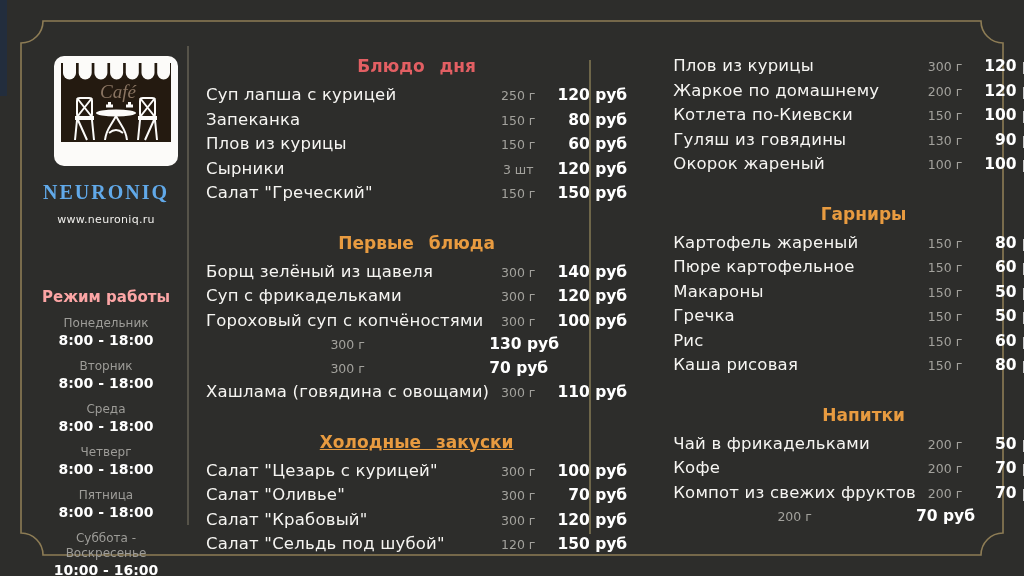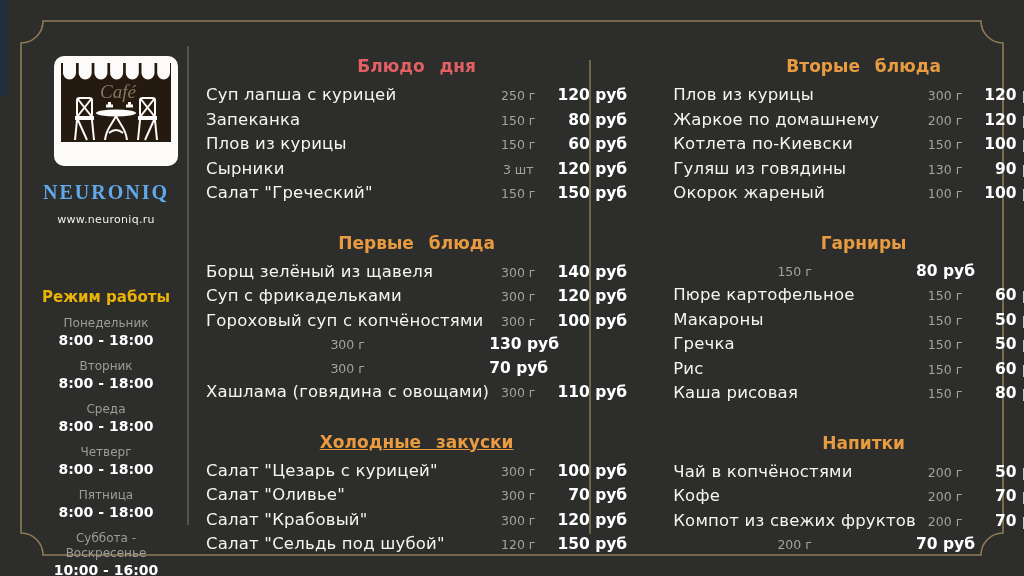--- a/index.html
+++ b/index.html
@@ -12,21 +12,21 @@
   .frame-svg{position:absolute;left:0;top:0;width:1024px;height:576px;pointer-events:none;}
   .edge-artifact{position:absolute;left:0;top:0;width:7px;height:96px;background:#222d3d;}
 
   
   .sidebar{position:absolute;left:40px;top:56px;width:132px;text-align:center;}
   .logo-card{width:104px;height:110px;margin:0 auto;}
   .brand{margin-top:15px;font-family:"Liberation Serif","DejaVu Serif",serif;
          font-weight:bold;font-size:20px;letter-spacing:2px;color:#61a9e9;}
   .brand-url{margin-top:9px;font-size:11px;color:#f0efec;letter-spacing:.3px;}
   .hours{margin-top:62px;}
-  .hours-title{font-size:15px;font-weight:bold;color:#eab308;margin-bottom:8px;}
+  .hours-title{font-size:15px;font-weight:bold;color:#fca5a5;margin-bottom:8px;}
   .hour-day{font-size:12px;color:#9d9c98;margin-top:10px;line-height:15px;}
   .hour-time{font-size:14px;font-weight:bold;color:#ffffff;line-height:18px;}
 
   
   .divider{position:absolute;width:2px;}
   .sidebar-divider{left:187px;top:46px;height:479px;background:#565349;}
   .middle-divider{left:589px;top:60px;height:474px;background:#6e6649;}
 
   
   .menu{position:absolute;left:206px;top:54px;width:772px;
@@ -210,21 +210,20 @@
   <div class="menu-row">
     <span class="dish">Салат "Сельдь под шубой"</span>
     <span class="qty">120 г</span>
     <span class="price">150 руб</span>
   </div>
 </div>
   </section>
 </div>
   <div class="col" id="col-right">
   <section class="menu-section">
-    <h2 class="section-title" style="color: rgb(232, 155, 64);">Вторые блюда</h2>
     <div class="rows">
   <div class="menu-row">
     <span class="dish">Плов из курицы</span>
     <span class="qty">300 г</span>
     <span class="price">120 руб</span>
   </div>
 
   <div class="menu-row">
     <span class="dish">Жаркое по домашнему</span>
     <span class="qty">200 г</span>
@@ -248,20 +247,21 @@
     <span class="qty">100 г</span>
     <span class="price">100 руб</span>
   </div>
 </div>
   </section>
 
   <section class="menu-section">
     <h2 class="section-title" style="color: rgb(232, 155, 64);">Гарниры</h2>
     <div class="rows">
   <div class="menu-row">
+    <span class="dish">Картофель жареный</span>
     <span class="qty">150 г</span>
     <span class="price">80 руб</span>
   </div>
 
   <div class="menu-row">
     <span class="dish">Пюре картофельное</span>
     <span class="qty">150 г</span>
     <span class="price">60 руб</span>
   </div>
 
@@ -288,21 +288,21 @@
     <span class="qty">150 г</span>
     <span class="price">80 руб</span>
   </div>
 </div>
   </section>
 
   <section class="menu-section">
     <h2 class="section-title" style="color: rgb(232, 155, 64); text-align: center;">Напитки</h2>
     <div class="rows">
   <div class="menu-row">
-    <span class="dish">Чай в копчёностями</span>
+    <span class="dish">Чай в фрикадельками</span>
     <span class="qty">200 г</span>
     <span class="price">50 руб</span>
   </div>
 
   <div class="menu-row">
     <span class="dish">Кофе</span>
     <span class="qty">200 г</span>
     <span class="price">70 руб</span>
   </div>
 

